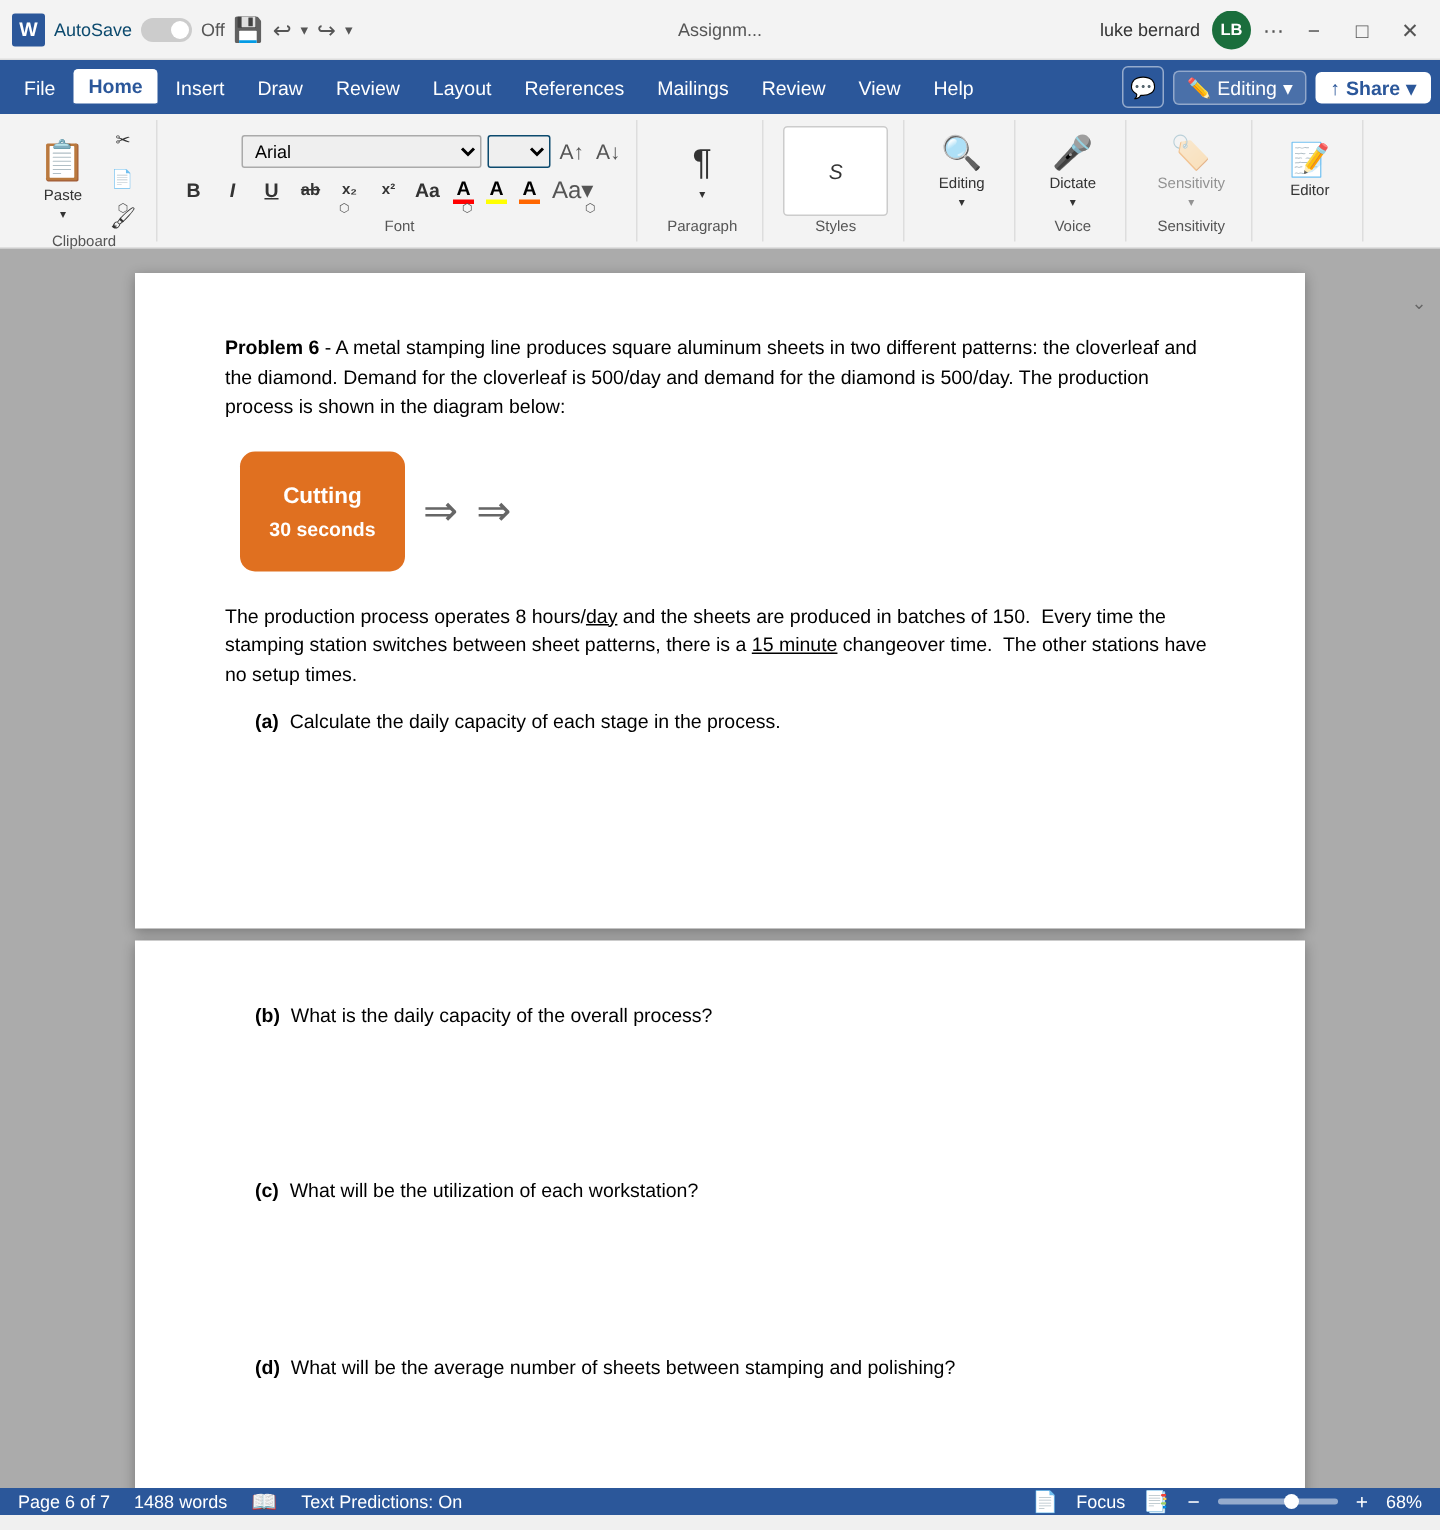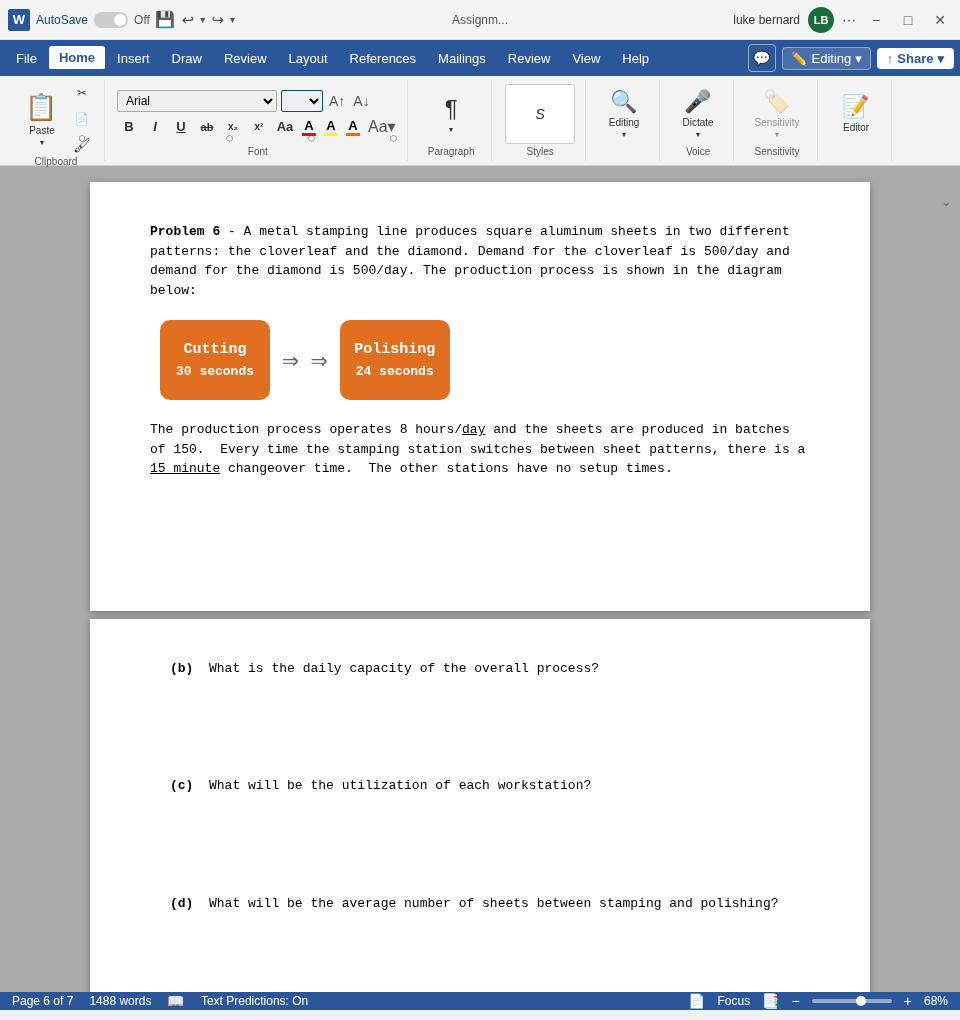--- a/index.html
+++ b/index.html
@@ -107,21 +107,21 @@
     }
     .ribbon-small-btn {
       display: flex; align-items: center; justify-content: center;
       width: 28px; height: 22px;
       cursor: pointer; border-radius: 3px;
       font-size: 12px; color: #333;
     }
 
     
     .font-controls { display: flex; flex-direction: column; gap: 3px; }
-    .font-row1 { display: flex; align-items: center; gap: 4px; }
+    .font-row1 { display: flex; align-items: center; gap: 4px; margin-left: 44px; }
     .font-select {
       width: 160px; height: 22px; font-size: 12px;
       border: 1px solid #aaa; border-radius: 2px; padding: 0 4px;
     }
     .font-size-select { width: 42px; height: 22px; font-size: 12px; border: 1px solid #0c4a6e; border-radius: 2px; padding: 0 16px; }
     .font-row2 { display: flex; align-items: center; gap: 2px; }
     .font-format-btn {
       width: 24px; height: 20px;
       border: none; background: none;
       cursor: pointer; border-radius: 2px;
@@ -157,21 +157,20 @@
     
     .doc-area {
       background: #ababab;
       height: calc(1020px - 40px - 36px - 90px - 28px);
       overflow-y: auto;
       padding: 16px;
       display: flex;
       flex-direction: column;
       align-items: center;
       gap: 0;
-      font-family: Liberation Mono, monospace;
     }
 
     .page {
       background: white;
       width: 780px;
       padding: 40px 60px;
       box-shadow: 0 2px 8px rgba(0,0,0,0.3);
       margin-bottom: 8px;
     }
 
@@ -439,30 +438,29 @@
       <span class="bold">Problem 6</span><span> - A metal stamping line produces square aluminum sheets in two different patterns: the cloverleaf and the diamond.  Demand for the cloverleaf is 500/day and demand for the diamond is 500/day.   The production process is shown in the diagram below:</span>
     </p>
 
     <div class="process-diagram">
       <div class="process-box">
         <span class="process-box-title">Cutting</span>
         <span class="process-box-sub">30 seconds</span>
       </div>
       <div class="arrow">⇒</div>
       <div class="arrow">⇒</div>
-      <div class="process-box">
-        <span class="process-box-title">Polishing</span>
-        <span class="process-box-sub">24 seconds</span>
-      </div>
     </div>
 
     <p class="body-text">
       The production process operates 8 hours/<span class="underline">day</span> and the sheets are produced in batches of 150.&nbsp; Every time the stamping station switches between sheet patterns, there is a <span class="underline">15 minute</span> changeover time.&nbsp; The other stations have no setup times.
     </p>
 
+    <p class="question">
+      <span class="question-label">(a)</span>&nbsp;&nbsp;<span>Calculate the daily capacity of each stage in the process.</span>
+    </p>
     <div class="answer-space"></div>
   </div>
 
   <div class="page-break-line"></div>
 
   <div class="page">
 
     <p class="question">
       <span class="question-label">(b)</span>&nbsp;&nbsp;<span>What is the daily capacity of the overall process?</span>
     </p>

